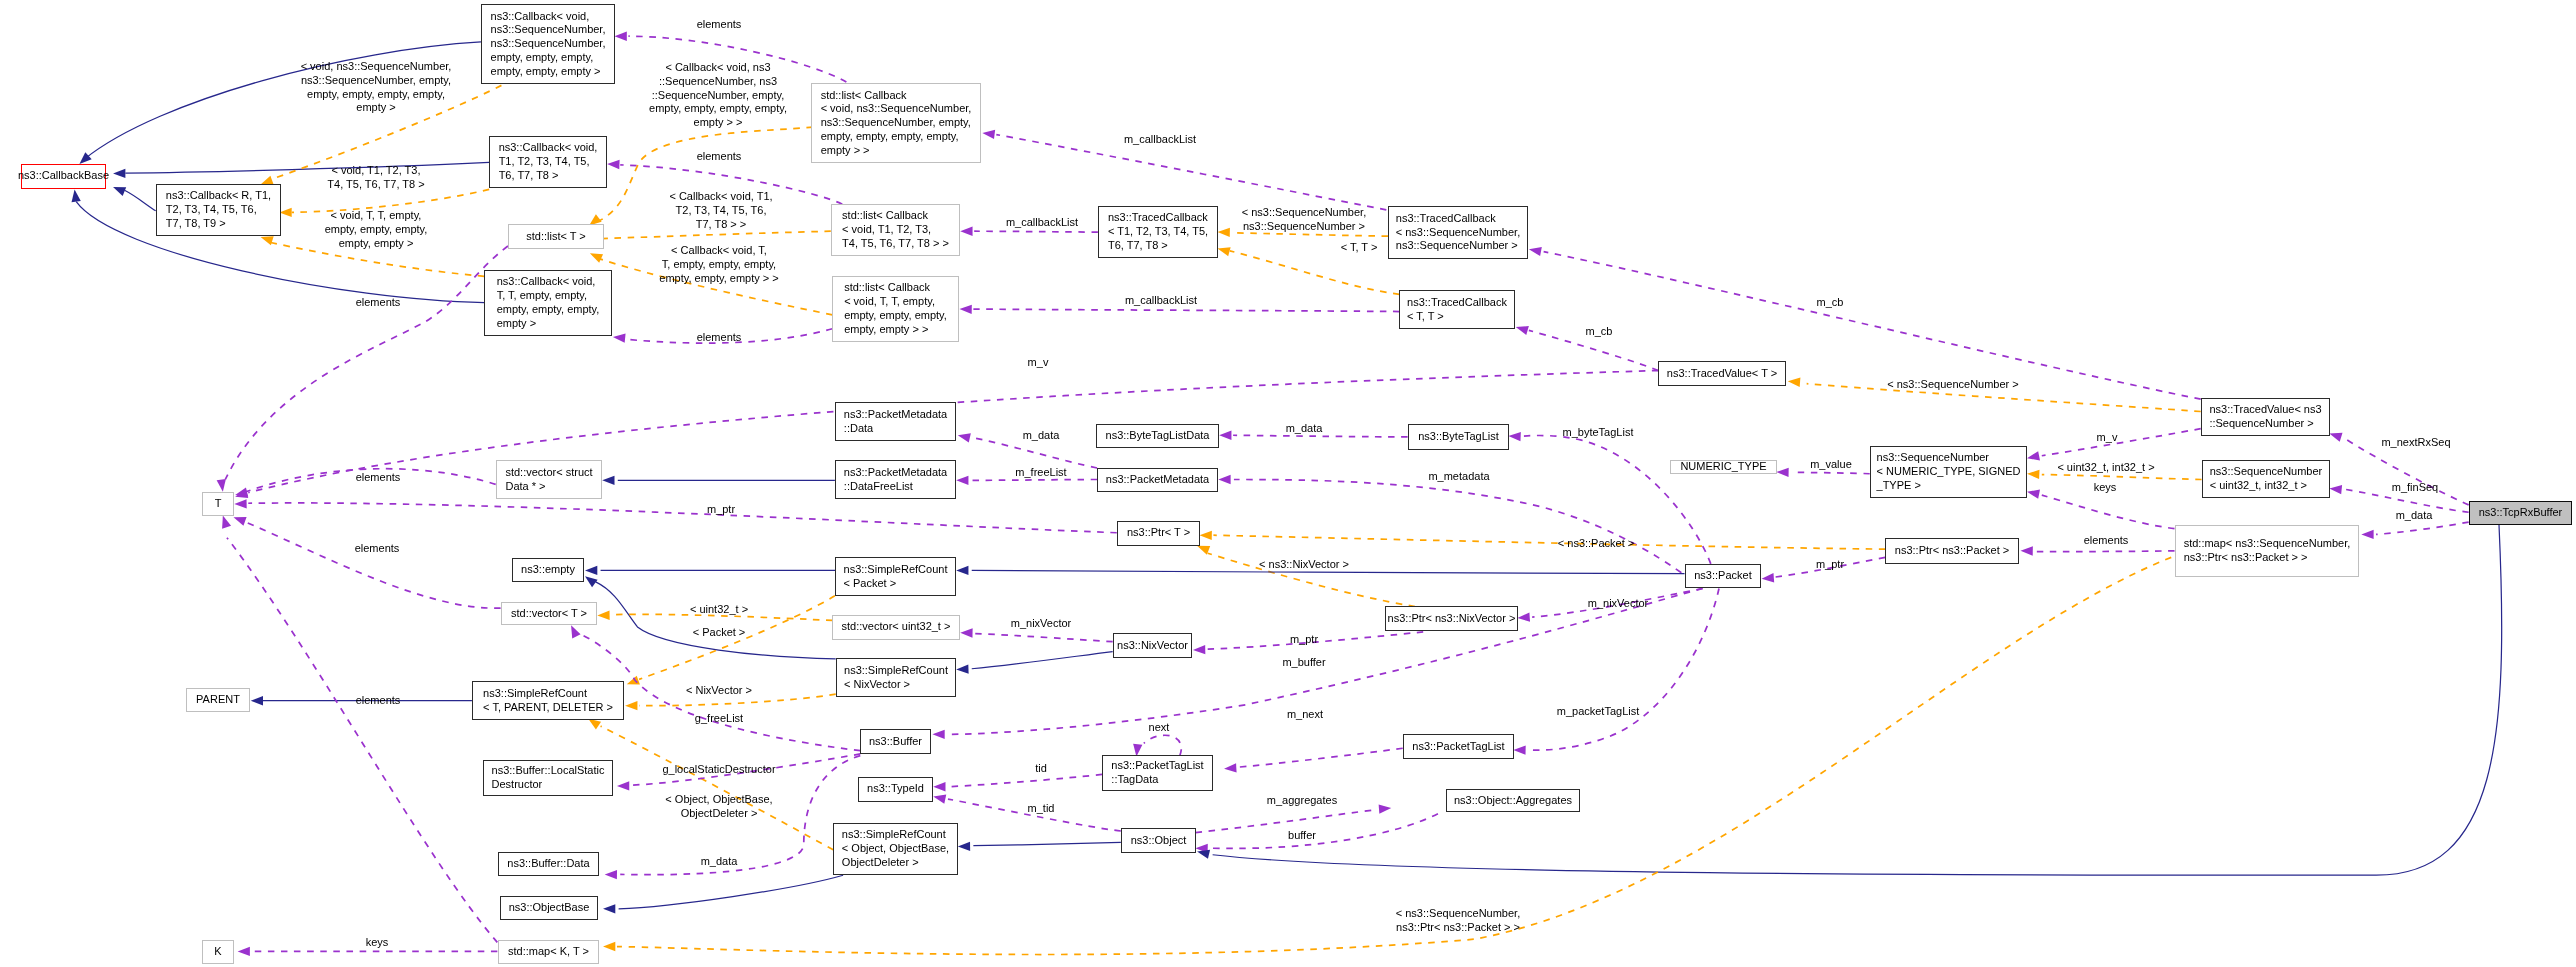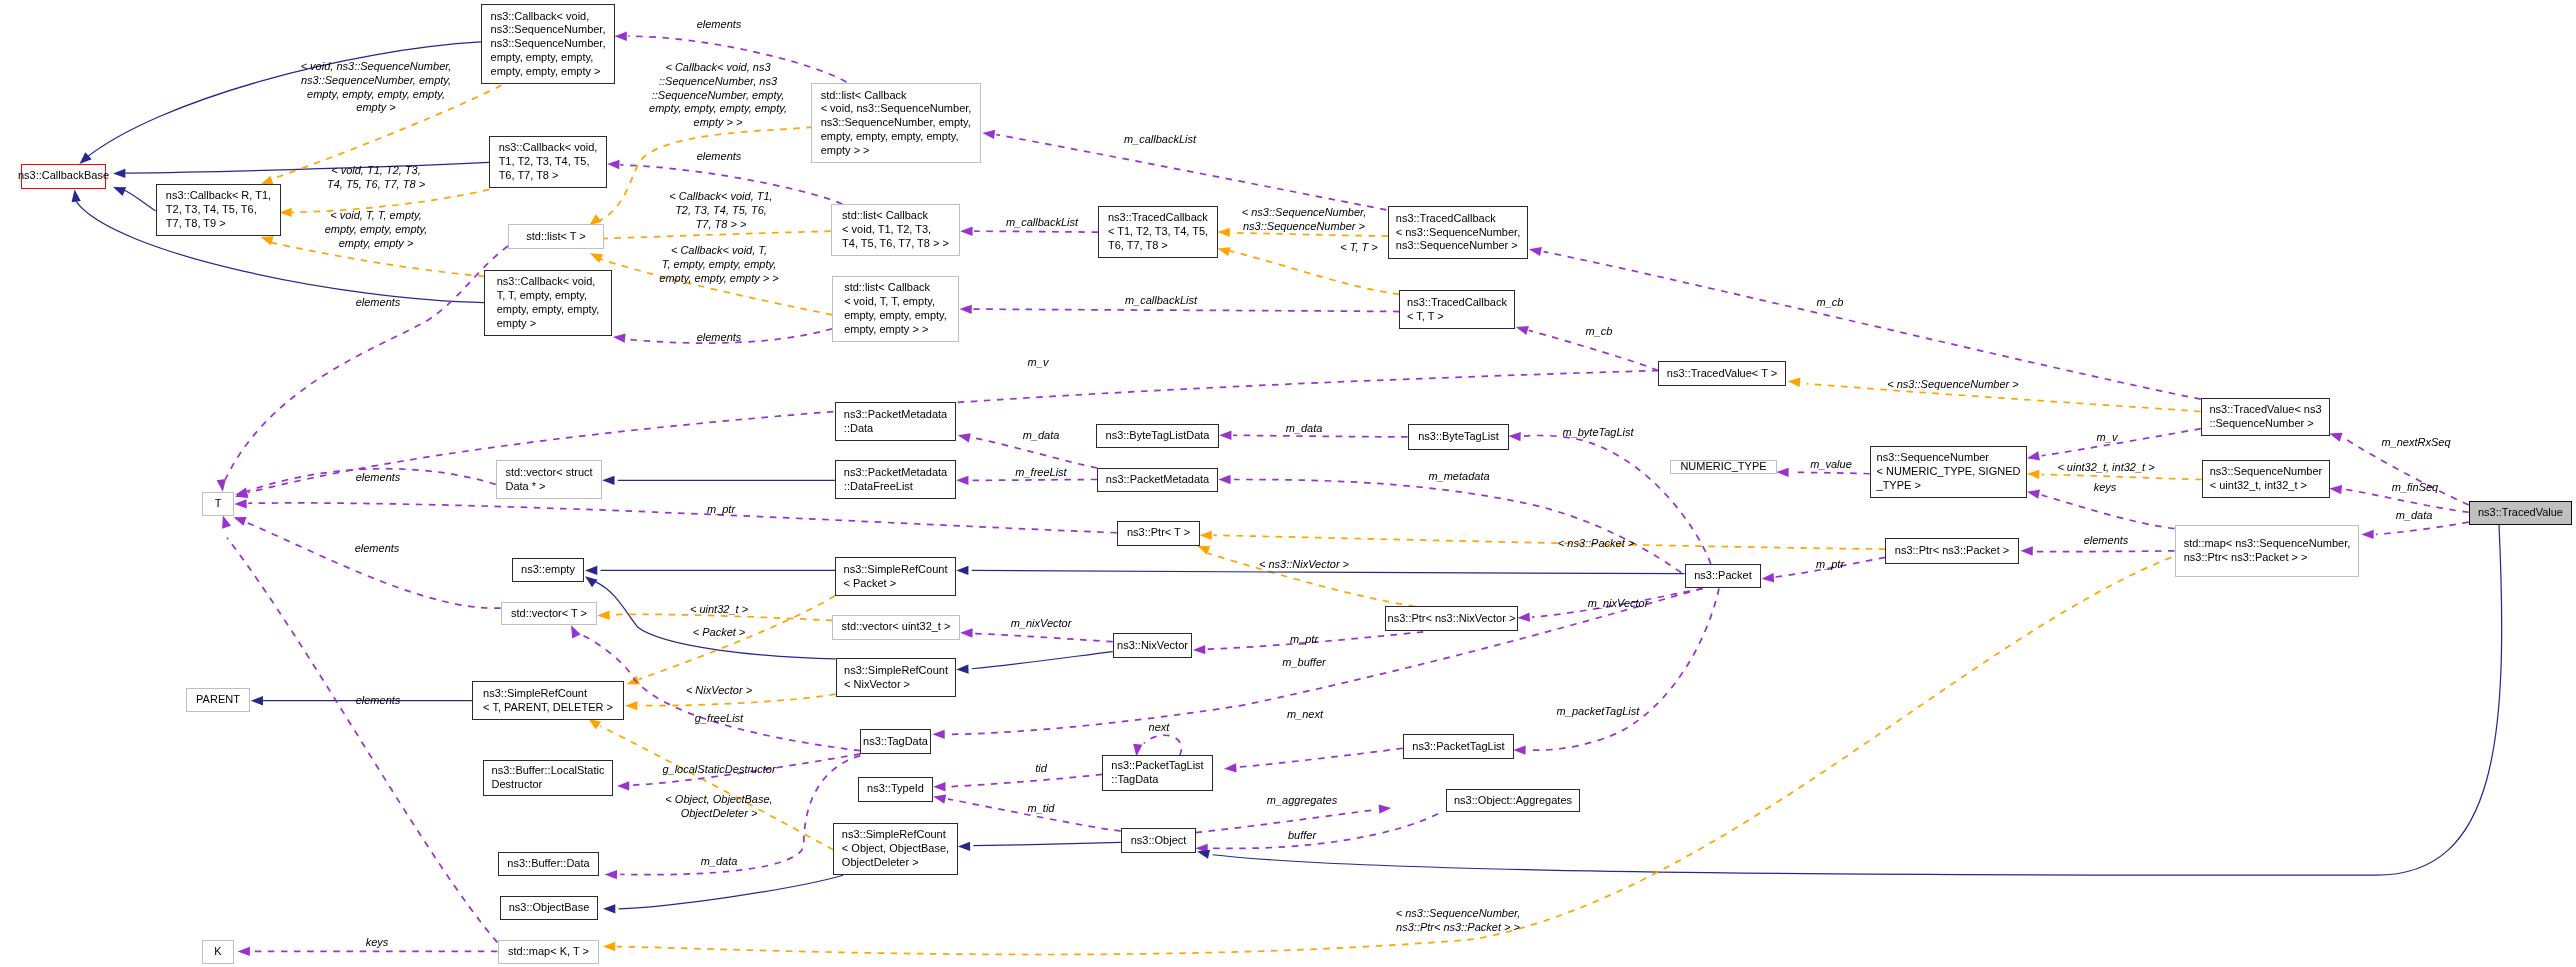--- a/index.html
+++ b/index.html
@@ -10,21 +10,21 @@
   .node{position:absolute;box-sizing:border-box;background:#fff;display:flex;
         align-items:center;justify-content:center;}
   .node .txt{font-size:11px;line-height:13.8px;color:#000;
              white-space:pre;transform:translateZ(0);}
   .n-solid{border:0.9px solid #2b2b2b;}
   .n-gray{border:0.8px solid #bfbfbf;}
   .n-red{border:1.1px solid #ff0000;}
   .n-filled{border:0.9px solid #0d0d0d;background:#c0c0c0;}
   .elabel{position:absolute;font-size:11px;line-height:13.8px;color:#000;
           white-space:pre;text-align:center;transform:translate(-50%,-50%);
-          will-change:transform;font-style:italic;}
+          will-change:transform;}
   .e-inherit{fill:none;stroke:#27278c;stroke-width:1.5;}
   .e-usage{fill:none;stroke:#9a32cd;stroke-width:2.1;stroke-dasharray:8 8;}
   .e-templ{fill:none;stroke:#ffa500;stroke-width:2.1;stroke-dasharray:8 8;}
   .a-inherit{fill:#27278c;stroke:none;}
   .a-usage{fill:#9a32cd;stroke:none;}
   .a-templ{fill:#ffa500;stroke:none;}
 </style>
 </head>
 <body>
 
@@ -342,21 +342,21 @@
 <div class="node n-solid" style="left:1870px;top:446px;width:157px;height:52px">
       <div class="txt">ns3::SequenceNumber
 &lt; NUMERIC_TYPE, SIGNED
 _TYPE &gt;</div>
     </div>
 <div class="node n-solid" style="left:2202px;top:460px;width:128px;height:38px">
       <div class="txt">ns3::SequenceNumber
 &lt; uint32_t, int32_t &gt;</div>
     </div>
 <div class="node n-filled" style="left:2469px;top:501px;width:103px;height:24px">
-      <div class="txt">ns3::TracedValue</div>
+      <div class="txt">ns3::TcpRxBuffer</div>
     </div>
 <div class="node n-gray" style="left:202px;top:492px;width:32px;height:24px">
       <div class="txt">T</div>
     </div>
 <div class="node n-gray" style="left:496px;top:460px;width:106px;height:39px">
       <div class="txt">std::vector&lt; struct
 Data * &gt;</div>
     </div>
 <div class="node n-solid" style="left:1117px;top:521px;width:83px;height:24.6px">
       <div class="txt">ns3::Ptr&lt; T &gt;</div>
@@ -395,21 +395,21 @@
 ns3::Ptr&lt; ns3::Packet &gt; &gt;</div>
     </div>
 <div class="node n-gray" style="left:186px;top:688px;width:64px;height:24px">
       <div class="txt">PARENT</div>
     </div>
 <div class="node n-solid" style="left:472px;top:681px;width:152px;height:39px">
       <div class="txt">ns3::SimpleRefCount
 &lt; T, PARENT, DELETER &gt;</div>
     </div>
 <div class="node n-solid" style="left:860px;top:729px;width:71px;height:25.4px">
-      <div class="txt">ns3::TagData</div>
+      <div class="txt">ns3::Buffer</div>
     </div>
 <div class="node n-solid" style="left:1403px;top:734px;width:111px;height:25.4px">
       <div class="txt">ns3::PacketTagList</div>
     </div>
 <div class="node n-solid" style="left:483px;top:760px;width:130px;height:36px">
       <div class="txt">ns3::Buffer::LocalStatic
 Destructor</div>
     </div>
 <div class="node n-solid" style="left:858px;top:777px;width:75px;height:24.6px">
       <div class="txt">ns3::TypeId</div>

